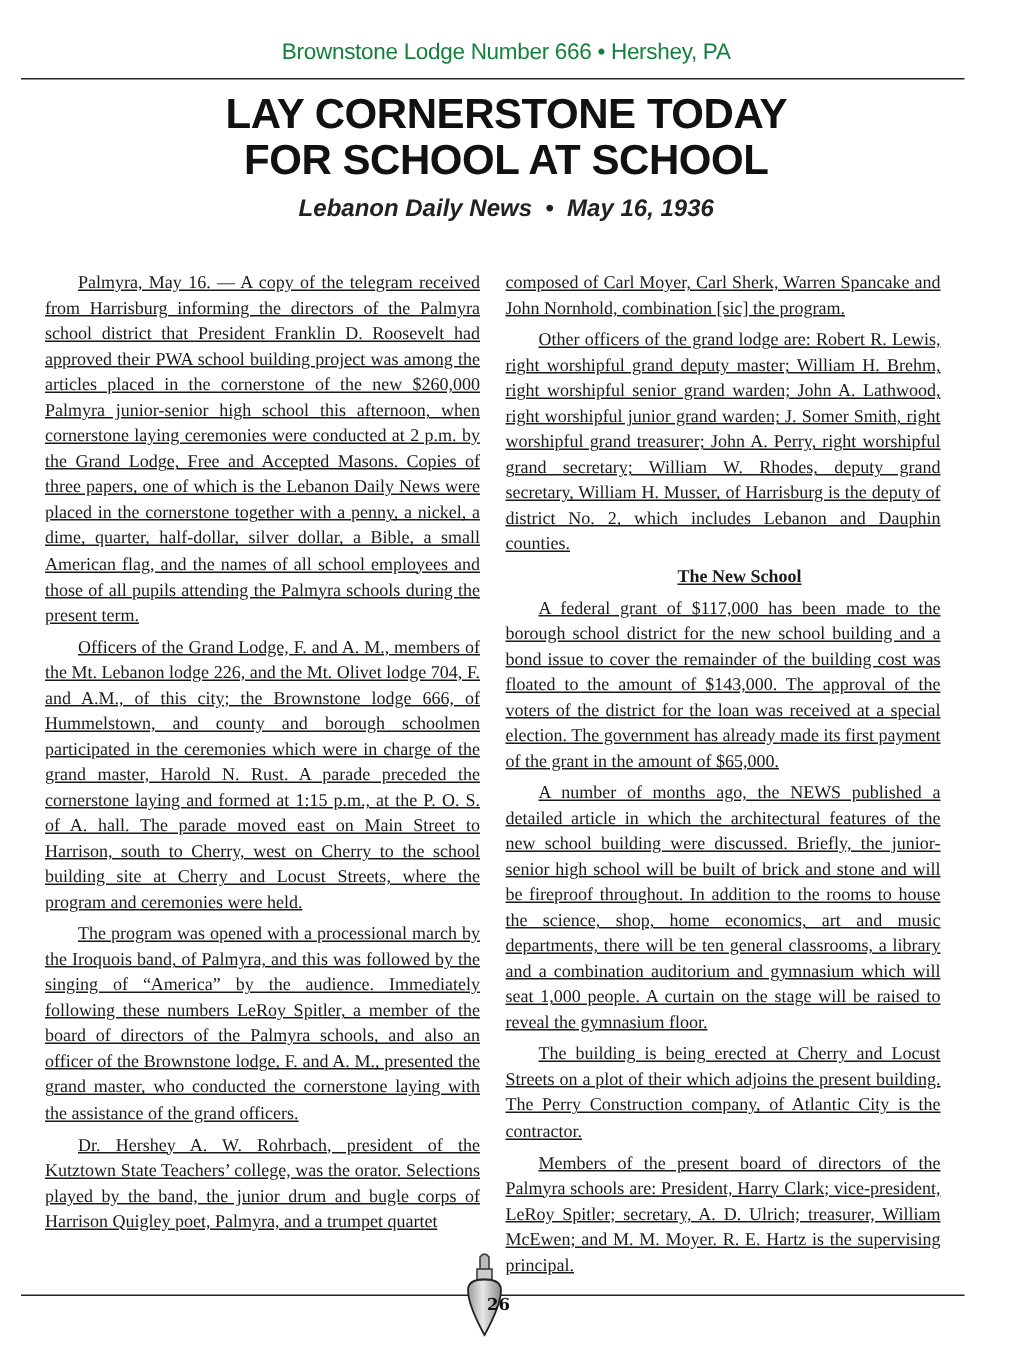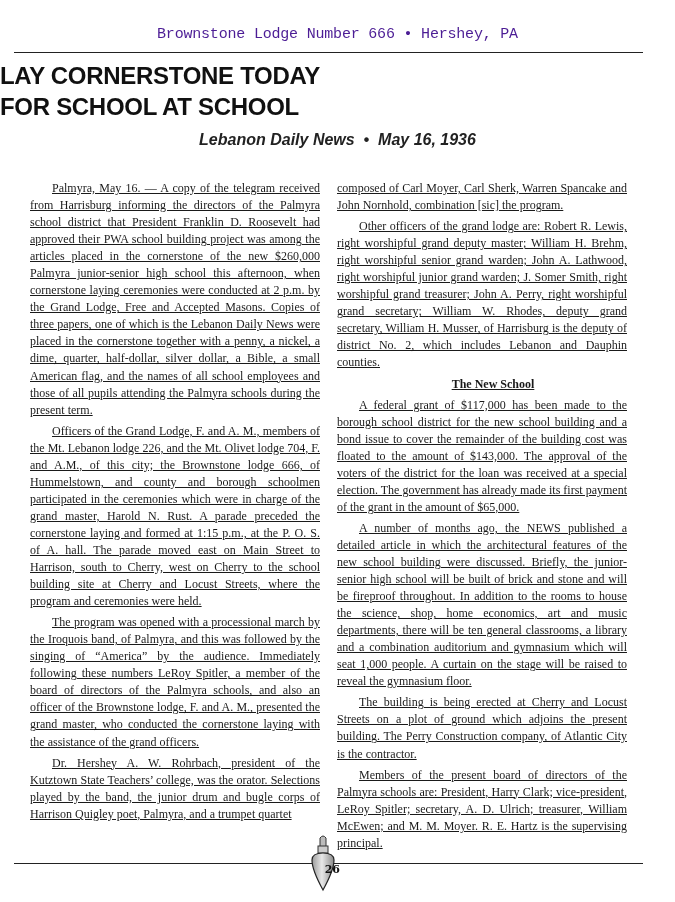--- a/index.html
+++ b/index.html
@@ -1,24 +1,24 @@
 <!DOCTYPE html>
 <html><head>
   <meta charset="utf-8">
   <style>
     html, body { margin: 0; padding: 0; background: #ffffff; }
     body { width: 675px; height: 902px; position: relative; overflow: hidden; color: #111; }
     .page-header {
       position: absolute; top: 26px; left: 0; width: 675px; text-align: center;
-      font-family: Liberation Mono, monospace; font-size: 15px; letter-spacing: -0.2px; color: #4c1d95;
+      font-family: Liberation Sans, sans-serif; font-size: 15px; letter-spacing: -0.2px; color: #15803d;
     }
     .rule-top { position: absolute; top: 52px; left: 14px; width: 629px; height: 1px; background: #222; }
     .headline {
-      position: absolute; top: 60px; left: 0; width: 675px; text-align: left;
-      font-family: "Liberation Sans", sans-serif; font-weight: bold; font-size: 24px; line-height: 31px;
+      position: absolute; top: 60px; left: 0; width: 675px; text-align: center;
+      font-family: "Liberation Sans", sans-serif; font-weight: bold; font-size: 28px; line-height: 31px;
       color: #111; letter-spacing: -0.3px;
     }
     .dateline {
       position: absolute; top: 131px; left: 0; width: 675px; text-align: center;
       font-family: "Liberation Sans", sans-serif; font-weight: bold; font-style: italic; font-size: 16px; color: #222;
     }
     .col {
       position: absolute; top: 176px; width: 298px;
       font-family: "Liberation Serif", serif; font-size: 12px; line-height: 17.05px; color: #1a1a1a;
       text-align: justify;
@@ -54,21 +54,21 @@
   <p>The program was opened with a processional march by the Iroquois band, of Palmyra, and this was followed by the singing of “America” by the audience.  Immediately following these numbers LeRoy Spitler, a member of the board of directors of the Palmyra schools, and also an officer of the Brownstone lodge, F. and A. M., presented the grand master, who conducted the cornerstone laying with the assistance of the grand officers.</p>
   <p>Dr. Hershey A. W. Rohrbach, president of the Kutztown State Teachers’ college, was the orator.  Selections played by the band, the junior drum and bugle corps of Harrison Quigley poet, Palmyra, and a trumpet quartet</p>
 </div>
 
 <div class="col col-right">
   <p class="noindent">composed of Carl Moyer, Carl Sherk, Warren Spancake and John Nornhold, combination [sic] the program.</p>
   <p>Other officers of the grand lodge are: Robert R. Lewis, right worshipful grand deputy master; William H. Brehm, right worshipful senior grand warden; John A. Lathwood, right worshipful junior grand warden; J. Somer Smith, right worshipful grand treasurer; John A. Perry, right worshipful grand secretary; William W. Rhodes, deputy grand secretary, William H. Musser, of Harrisburg is the deputy of district No. 2, which includes Lebanon and Dauphin counties.</p>
   <p class="subhead">The New School</p>
   <p>A federal grant of $117,000 has been made to the borough school district for the new school building and a bond issue to cover the remainder of the building cost was floated to the amount of $143,000.  The approval of the voters of the district for the loan was received at a special election.  The government has already made its first payment of the grant in the amount of $65,000.</p>
   <p>A number of months ago, the NEWS published a detailed article in which the architectural features of the new school building were discussed. Briefly, the junior-senior high school will be built of brick and stone and will be fireproof throughout.  In addition to the rooms to house the science, shop, home economics, art and music departments, there will be ten general classrooms, a library and a combination auditorium and gymnasium which will seat 1,000 people.  A curtain on the stage will be raised to reveal the gymnasium floor.</p>
-  <p>The building is being erected at Cherry and Locust Streets on a plot of ground which adjoins the present building.  The Perry Construction company, of Atlantic City is the contractor.</p>
+  <p>The building is being erected at Cherry and Locust Streets on a plot of their which adjoins the present building.  The Perry Construction company, of Atlantic City is the contractor.</p>
   <p>Members of the present board of directors of the Palmyra schools are: President, Harry Clark; vice-president, LeRoy Spitler; secretary, A. D. Ulrich; treasurer, William McEwen; and M. M. Moyer.  R. E. Hartz is the supervising principal.</p>
 </div>
 
 <div class="rule-bottom"></div>
 
 <div class="page-num-wrap">
   <svg width="34" height="58" viewBox="0 0 34 58">
     <defs>
       <linearGradient id="pg" x1="0" y1="0" x2="1" y2="0">
         <stop offset="0" stop-color="#9a9a9a"></stop>

